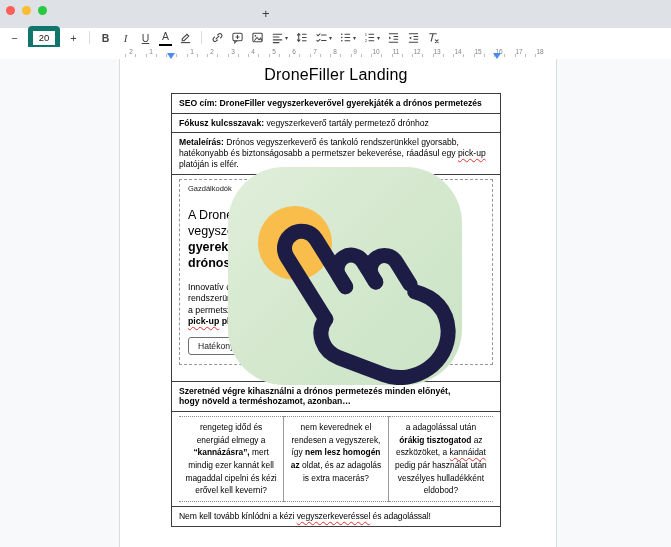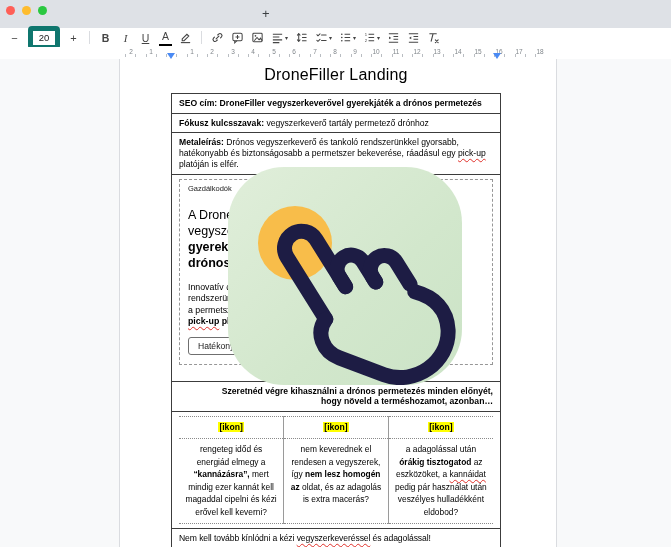--- a/index.html
+++ b/index.html
@@ -50,21 +50,21 @@
       text-decoration-thickness:1px;text-underline-offset:2px;}
   
   td.hero-cell{padding:5px;height:198px;vertical-align:top;}
   .dashed-box{border:1px dashed #979797;min-height:186px;padding:4px 8px 8px 8px;box-sizing:border-box;}
   .hero-tag{font-size:7.5px;color:#1a1a1a;}
   .hero-heading{margin-top:14px;font-size:12.5px;line-height:1.28;width:170px;}
   .hero-para{margin-top:11px;font-size:8.8px;line-height:1.3;width:160px;}
   .hero-btn{margin-top:9px;display:inline-block;border:1px solid #6f6f6f;border-radius:3px;
             background:#fff;padding:3px 9px;font-size:8.6px;color:#1a1a1a;}
   
-  td.section-cell{text-align:right;font-weight:bold;font-size:10.5px;line-height:1.35;padding:7px 4px;}
+  td.section-cell{text-align:left;font-weight:bold;font-size:10.5px;line-height:1.35;padding:7px 4px;}
   td.section-cell div{white-space:nowrap;}
   
   td.problems-cell{padding:0;}
   table.inner{width:100%;border-collapse:collapse;table-layout:fixed;}
   table.inner td{border-left:1px solid #9a9a9a;border-top:1px dotted #8a8a8a;border-bottom:1px dotted #8a8a8a;
                  text-align:center;font-size:8.4px;line-height:1.5;padding:4px 6px;vertical-align:top;}
   table.inner td:first-child{border-left:none;}
   .ikon{background:#ffff00;font-weight:600;font-size:8.6px;padding:0 1px;}
   
   td.closing-head{font-size:10px;letter-spacing:-.1px;padding:7px 2px;white-space:nowrap;}
@@ -284,25 +284,20 @@
           <div>Szeretnéd végre kihasználni a drónos permetezés minden előnyét,</div>
           <div>hogy növeld a terméshozamot, azonban…</div>
         </td>
             </tr>
 
         <tr>
               <td class="problems-cell">
           <table class="inner">
             <tbody>
             <tr>
-              <td><span class="ikon">[ikon]</span></td>
-              <td><span class="ikon">[ikon]</span></td>
-              <td><span class="ikon">[ikon]</span></td>
-            </tr>
-            <tr>
               <td><span>rengeteg időd és energiád elmegy a </span><span class="b">“kannázásra”,</span><span> mert mindig ezer kannát kell magaddal cipelni és kézi erővel kell keverni?</span></td>
               <td><span>nem keverednek el rendesen a vegyszerek, így </span><span class="b">nem lesz homogén az</span><span> oldat, és az adagolás is extra macerás?</span></td>
               <td><span>a adagolással után </span><span class="b">órákig tisztogatod</span><span> az eszközöket, a </span><span class="sq">kannáidat</span><span> pedig pár használat után veszélyes hulladékként eldobod?</span></td>
             </tr>
             </tbody>
           </table>
         </td>
             </tr>
 
         <tr>

